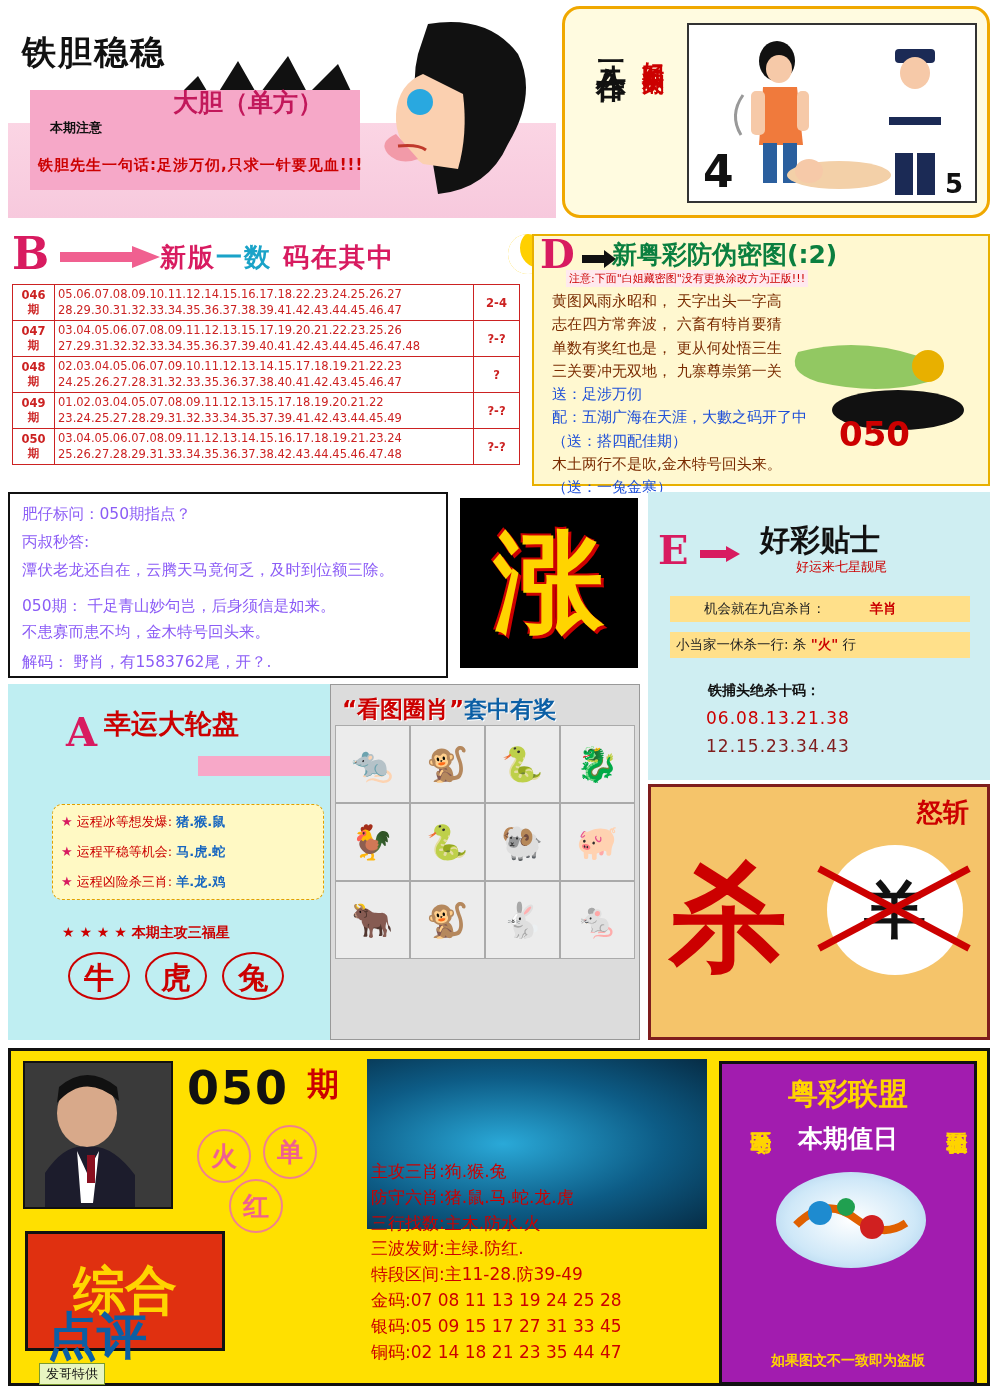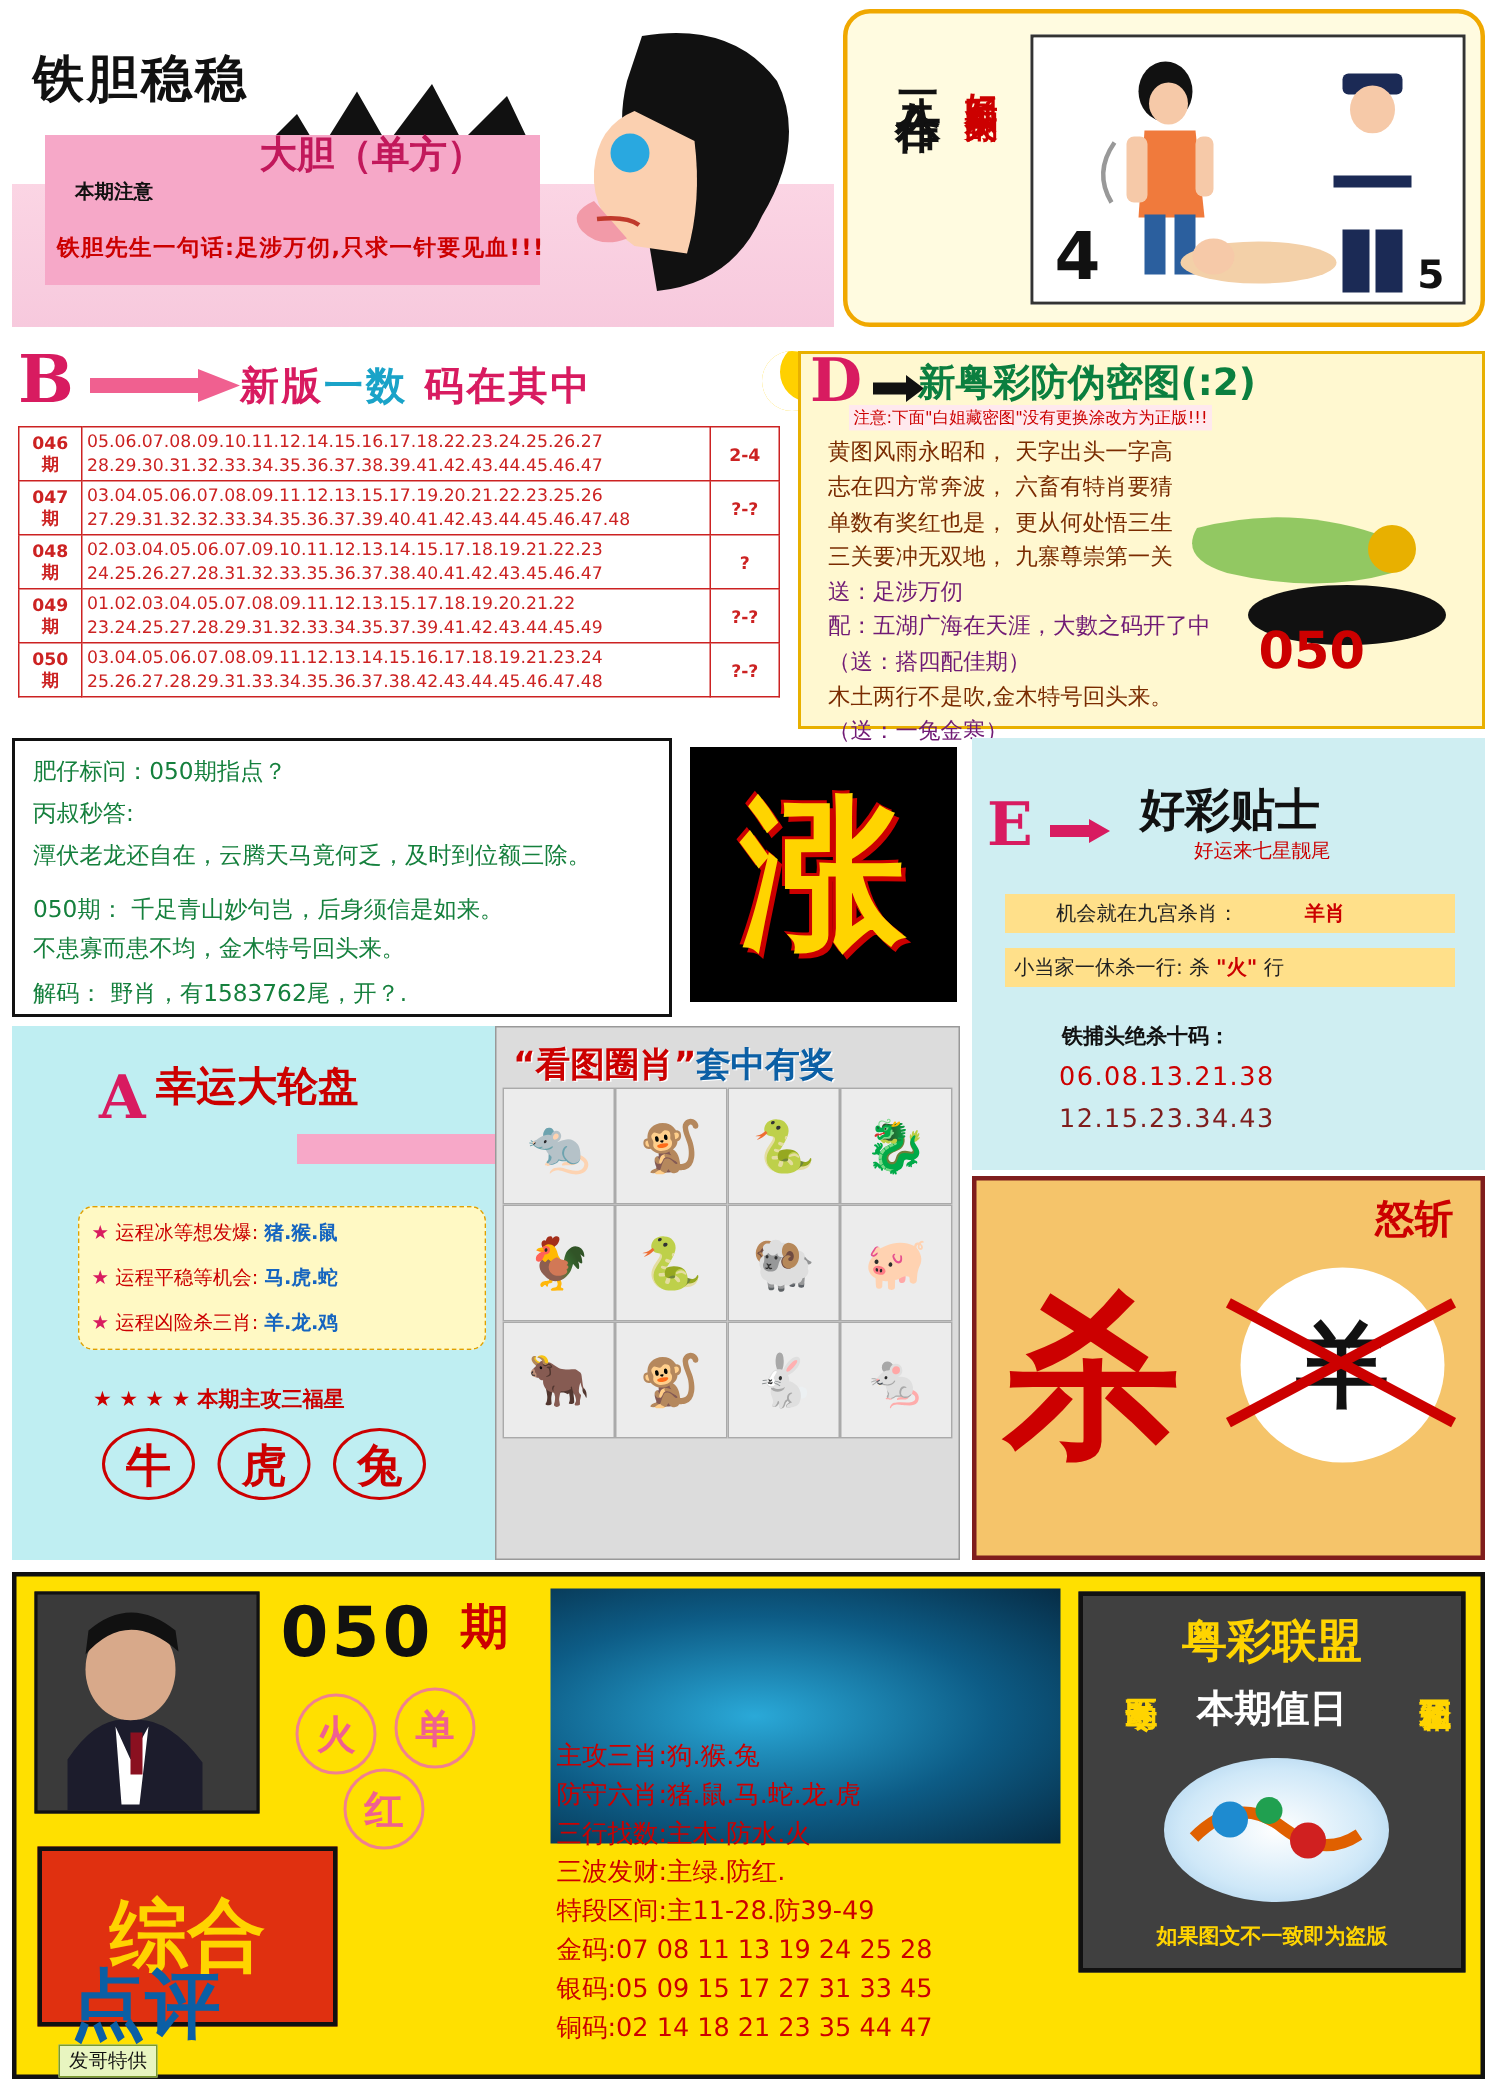--- a/index.html
+++ b/index.html
@@ -99,30 +99,30 @@
   .secD {
     position:absolute; left:532px; top:234px; width:458px; height:252px;
     background:#fff8d0; border:2px solid #e8b000;
   }
   .bigD { position:absolute; left:6px; top:-6px; font-size:40px; font-weight:bold; color:#d81b60;
           font-family:"DejaVu Serif","Liberation Serif",serif; }
   .d-arrow { position:absolute; left:48px; top:14px; width:34px; height:18px; }
   .d-title { position:absolute; left:78px; top:2px; font-size:25px; font-weight:bold; color:#0b7f3f; }
   .d-note { position:absolute; left:32px; top:34px; font-size:11px; color:#cc0000; background:#ffe9ee; padding:1px 3px;}
   .d-poem { position:absolute; left:18px; top:54px; width:430px; font-size:15px; color:#7a2b00; line-height:1.55; }
-  .d-poem .s { color:#701a75; }
+  .d-poem .s { color:#1d4ed8; }
   .d-050 { position:absolute; right:78px; bottom:30px; font-size:34px; font-weight:bold; color:#cc0000; }
   .d-blob { position:absolute; right:20px; top:96px; width:190px; height:120px; }
 
   
   .midtext {
     position:absolute; left:8px; top:492px; width:440px; height:186px;
     background:#fff; border:2px solid #111;
   }
-  .mt-line { position:absolute; font-size:15.5px; color:#15803d; }
+  .mt-line { position:absolute; font-size:15.5px; color:#8b5cf6; }
   .zhang {
     position:absolute; left:460px; top:498px; width:178px; height:170px;
     background:#000;
   }
   .zhang-ch {
     position:absolute; left:0; top:0; width:178px; height:170px;
     display:flex; align-items:center; justify-content:center;
     font-size:110px; font-weight:bold; color:#ffd400; text-shadow: 3px 3px 0 #cc0000, -2px -2px 0 #cc0000;
     font-family:"DejaVu Serif","Liberation Serif",serif;
   }
@@ -240,22 +240,22 @@
   }
   .b-cloud {
     position:absolute; left:356px; top:8px; width:340px; height:170px;
     background:radial-gradient(ellipse at 40% 50%, #2aa9d8 0%, #0d5c86 55%, #062c45 100%);
   }
   .b-lines { position:absolute; left:360px; top:108px; width:380px; }
   .b-line { font-size:17px; color:#cc0000; line-height:1.52; white-space:nowrap; }
   .b-line .lbl { color:#cc0000; }
 
   .b-right {
-    position:absolute; right:10px; top:10px; width:258px; height:254px;
-    background:#404040; border:3px solid #111;
+    position:absolute; right:10px; top:10px; width:258px; height:324px;
+    background:#a21caf; border:3px solid #111;
   }
   .br-title { position:absolute; left:0; right:0; top:10px; text-align:center; font-size:30px; font-weight:bold; color:#ffd400;
               font-family:"DejaVu Serif","Liberation Serif",serif; }
   .br-mid { position:absolute; left:0; right:0; top:58px; text-align:center; font-size:25px; font-weight:bold; color:#fff; }
   .br-l { position:absolute; left:6px; top:52px; width:44px; font-size:21px; font-weight:bold; color:#ffd400;
           writing-mode:vertical-rl; text-orientation:upright; line-height:1.1; }
   .br-r { position:absolute; right:6px; top:52px; width:44px; font-size:21px; font-weight:bold; color:#ffd400;
           writing-mode:vertical-rl; text-orientation:upright; line-height:1.1; }
   .br-oval {
     position:absolute; left:54px; top:108px; width:150px; height:96px; border-radius:50%;

